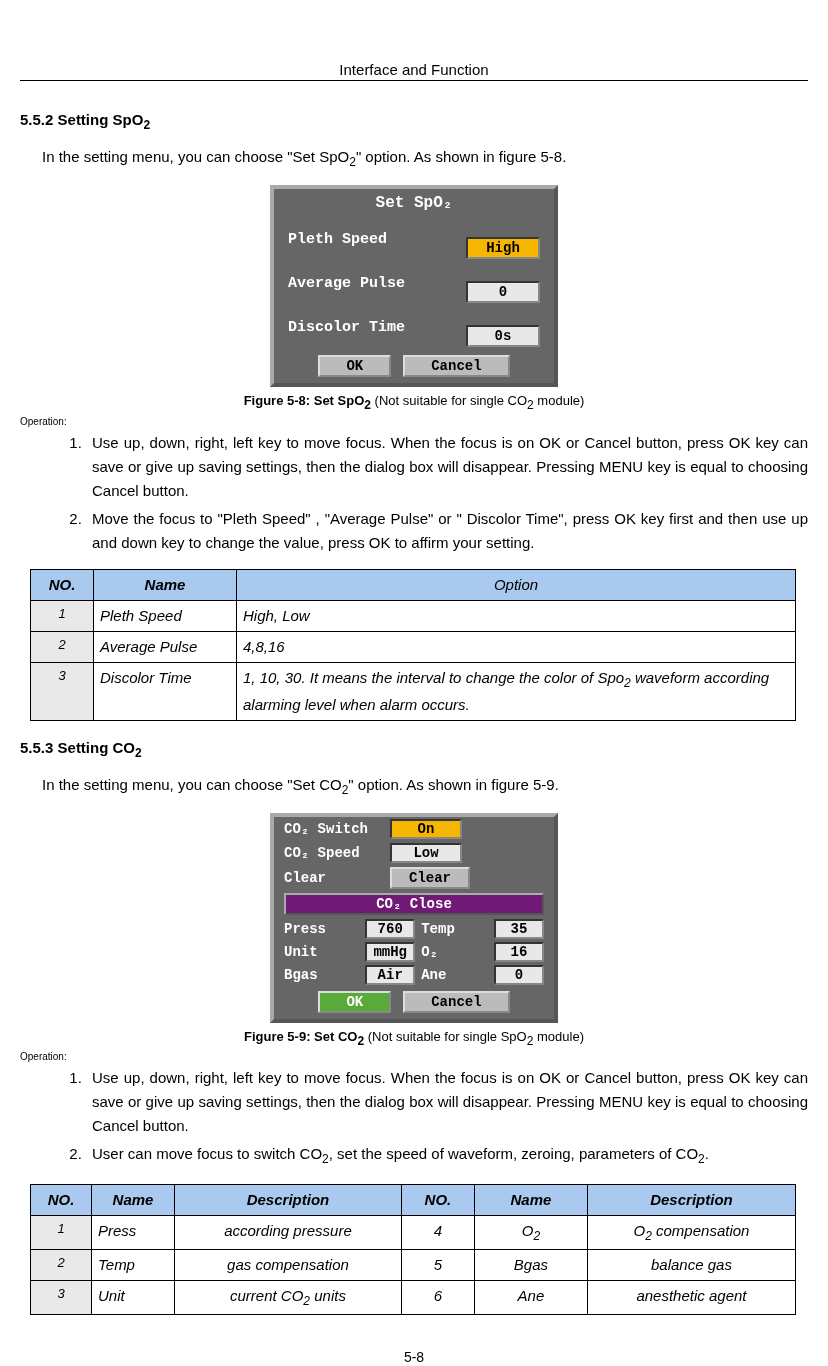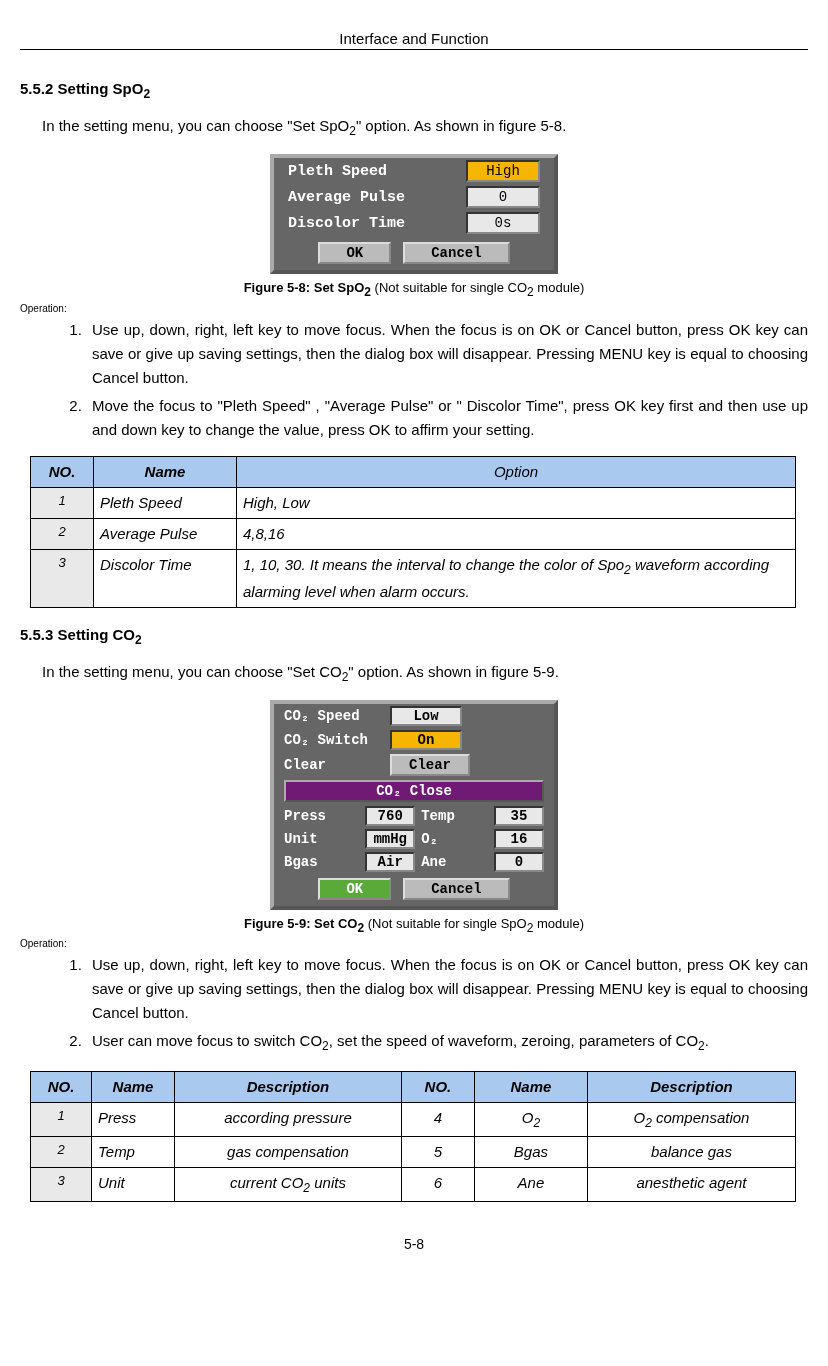--- a/index.html
+++ b/index.html
@@ -10,20 +10,21 @@
     padding: 30px 20px 20px 20px;
     width: 828px;
     box-sizing: border-box;
   }
   .header-title {
     text-align: center;
     font-size: 15px;
     border-bottom: 1px solid #000;
     padding-bottom: 2px;
     margin-bottom: 30px;
+    margin-top: 31px;
   }
   h3 {
     font-size: 15px;
     font-weight: bold;
     margin: 10px 0;
   }
   .sub {
     font-size: 12px;
     vertical-align: sub;
   }
@@ -59,23 +60,24 @@
     font-weight: bold;
     color: #fff;
     font-size: 15px;
   }
   .dialog1 .val-box {
     width: 70px;
     text-align: center;
     background: #e8e8e8;
     color: #000;
     border: 2px inset #888;
-    font-weight: normal;
+    font-weight: bold;
     font-size: 14px;
     padding: 1px 0;
+    margin-top: 18px;
   }
   .dialog1 .val-box.highlighted {
     background: #f5b500;
   }
   .dialog1 .btn-row {
     display: flex;
     justify-content: center;
     gap: 12px;
     margin-top: 6px;
   }
@@ -205,20 +207,21 @@
 
 <h3>
   <span>5.5.2 Setting SpO</span><span class="sub">2</span>
 </h3>
 
 <p class="intro">
   <span>In the setting menu, you can choose "Set SpO</span><span class="sub">2</span><span>" option. As shown in figure 5-8.</span>
 </p>
 
 <div class="dialog1">
+  <div class="title">Set SpO₂</div>
   <div class="row">
     <span class="row-label">Pleth Speed</span>
     <span class="val-box highlighted">High</span>
   </div>
   <div class="row">
     <span class="row-label">Average Pulse</span>
     <span class="val-box">0</span>
   </div>
   <div class="row">
     <span class="row-label">Discolor Time</span>
@@ -271,26 +274,26 @@
 <h3>
   <span>5.5.3 Setting CO</span><span class="sub">2</span>
 </h3>
 
 <p class="intro">
   <span>In the setting menu, you can choose "Set CO</span><span class="sub">2</span><span>" option. As shown in figure 5-9.</span>
 </p>
 
 <div class="dialog2">
   <div class="row">
+    <span class="lbl" style="width:100px">CO₂ Switch</span>
+    <span class="val-box on" style="width:60px">On</span>
+  </div>
+  <div class="row">
     <span class="lbl" style="width:100px">CO₂ Speed</span>
     <span class="val-box" style="width:60px">Low</span>
-  </div>
-  <div class="row">
-    <span class="lbl" style="width:100px">CO₂ Switch</span>
-    <span class="val-box on" style="width:60px">On</span>
   </div>
   <div class="row">
     <span class="lbl" style="width:100px">Clear</span>
     <span class="center-btn" style="width:60px;text-align:center">Clear</span>
   </div>
   <div class="section-bar">CO₂ Close</div>
   <div class="grid2">
     <span>Press</span>
     <span class="val-box">760</span>
     <span>Temp</span>

